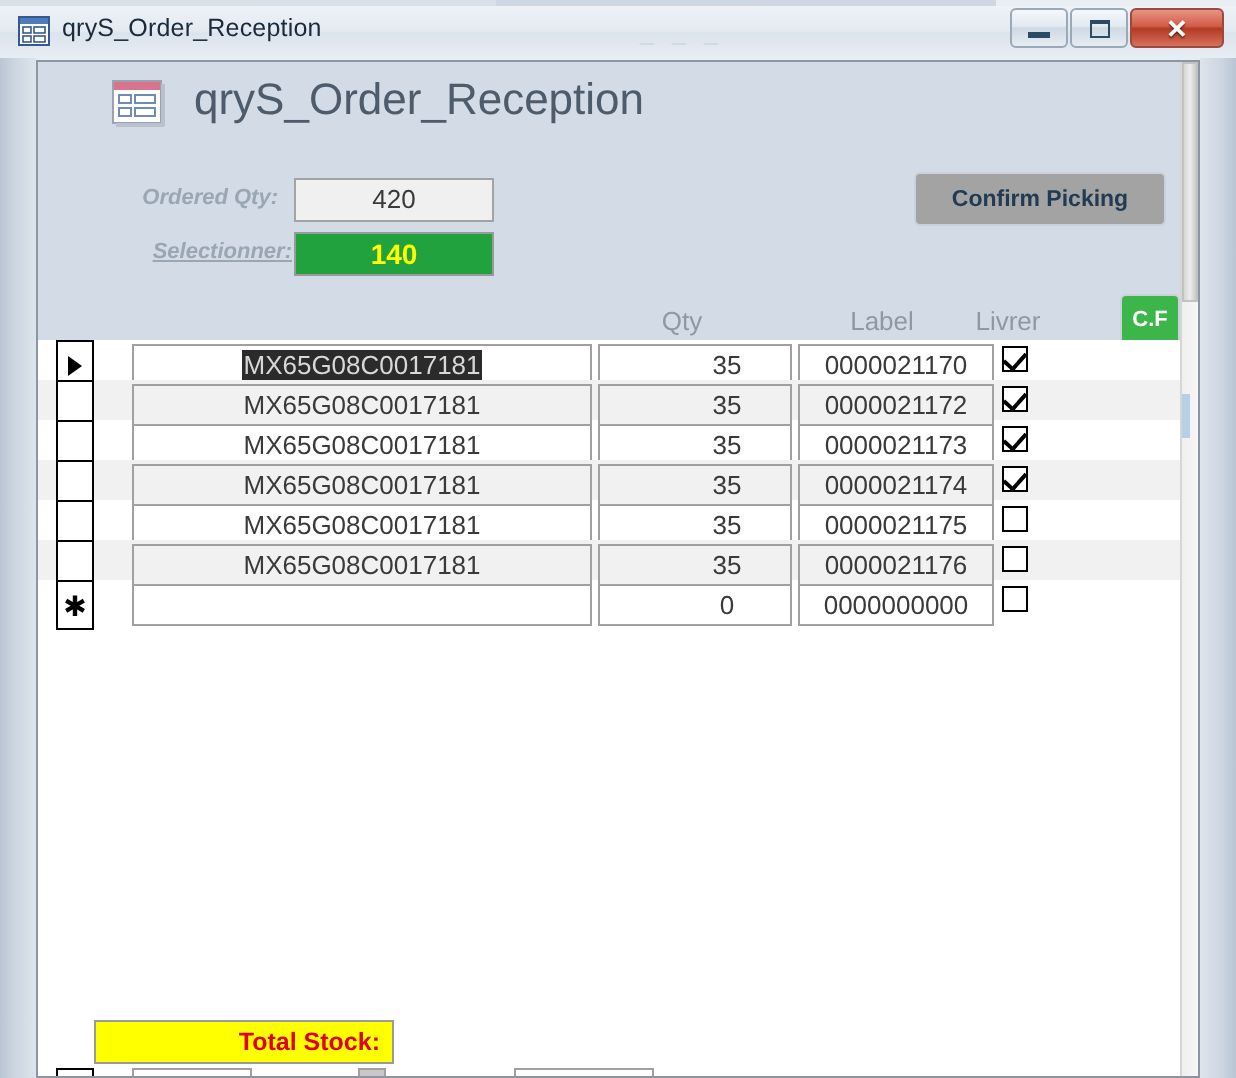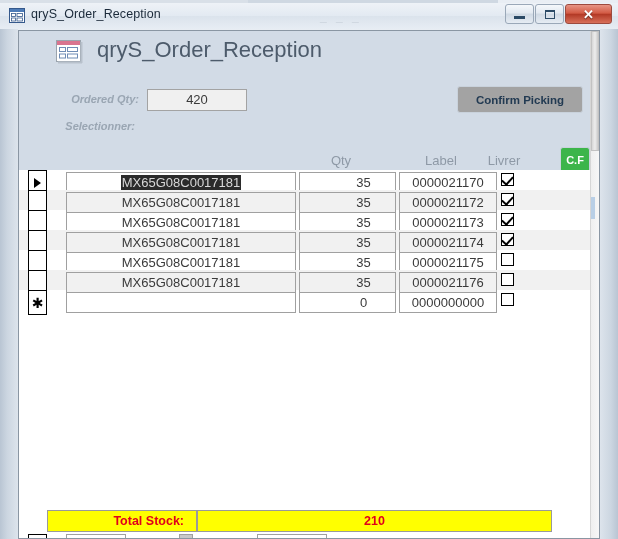--- a/index.html
+++ b/index.html
@@ -109,21 +109,21 @@
   .lbl-italic {
     position: absolute;
     font-size: 11px;
     font-style: italic;
     font-weight: bold;
     color: #9aa6b3;
     text-align: right;
     white-space: nowrap;
   }
   #lbl-ordered { left: 34px; top: 62px; width: 86px; }
-  #lbl-select  { left: 30px; top: 89px; width: 86px; }
+  #lbl-select  { left: 41px; top: 89px; width: 86px; text-decoration: underline; }
 
   .txtbox {
     position: absolute;
     box-sizing: border-box;
     border: 1px solid #a3a3a3;
     background: #f0f0f0;
     font-size: 13px;
     color: #3a3a3a;
     text-align: center;
     line-height: 20px;
@@ -278,21 +278,21 @@
     left: 28px; top: 10px;
     width: 150px; height: 22px;
     background: #ffff00;
     border: 1px solid #9a9a9a;
     box-sizing: border-box;
     color: #e0001b;
     font-size: 12.5px;
     font-weight: bold;
     text-align: right;
     line-height: 20px;
-    padding-right: 12px;
+    padding-right: 6px;
   }
   #ft-value {
     position: absolute;
     left: 178px; top: 10px;
     width: 355px; height: 22px;
     background: #ffff00;
     border: 1px solid #9a9a9a;
     box-sizing: border-box;
     color: #e0001b;
     font-size: 12.5px;
@@ -411,20 +411,21 @@
           <rect x="25.5" y="3" width="2" height="21" fill="#b8c1cc"></rect>
           <rect x="3" y="22.5" width="24" height="2" fill="#b8c1cc"></rect>
         </svg>
       </span>
       <span class="hdr-title">qryS_Order_Reception</span>
 
       <span class="lbl-italic" id="lbl-ordered">Ordered Qty:</span>
       <div class="txtbox" id="val-ordered">420</div>
 
       <span class="lbl-italic" id="lbl-select">Selectionner:</span>
+      <div class="txtbox" id="val-select">140</div>
 
       <div id="btn-confirm">Confirm Picking</div>
 
       <span class="colhdr" id="ch-qty">Qty</span>
       <span class="colhdr" id="ch-label">Label</span>
       <span class="colhdr" id="ch-livrer">Livrer</span>
 
       <div id="btn-cf">C.F</div>
     </div>
 
@@ -479,21 +480,20 @@
           </div>
           <div class="cell c-product"></div>
           <div class="cell c-qty">0</div>
           <div class="cell c-label">0000000000</div>
           <div class="chk"></div>
         </div>
       </div>
 
     <div id="footer">
       <div id="ft-label">Total Stock:</div>
-      <div id="ft-value">210</div>
       <div id="ft-cut">
         <div class="prow"></div>
         <div class="pcell p1"></div>
         <div class="pcell p2"></div>
         <div class="pcell p3"></div>
       </div>
     </div>
 
     <div id="vscroll">
       <div class="blue-tick"></div>

